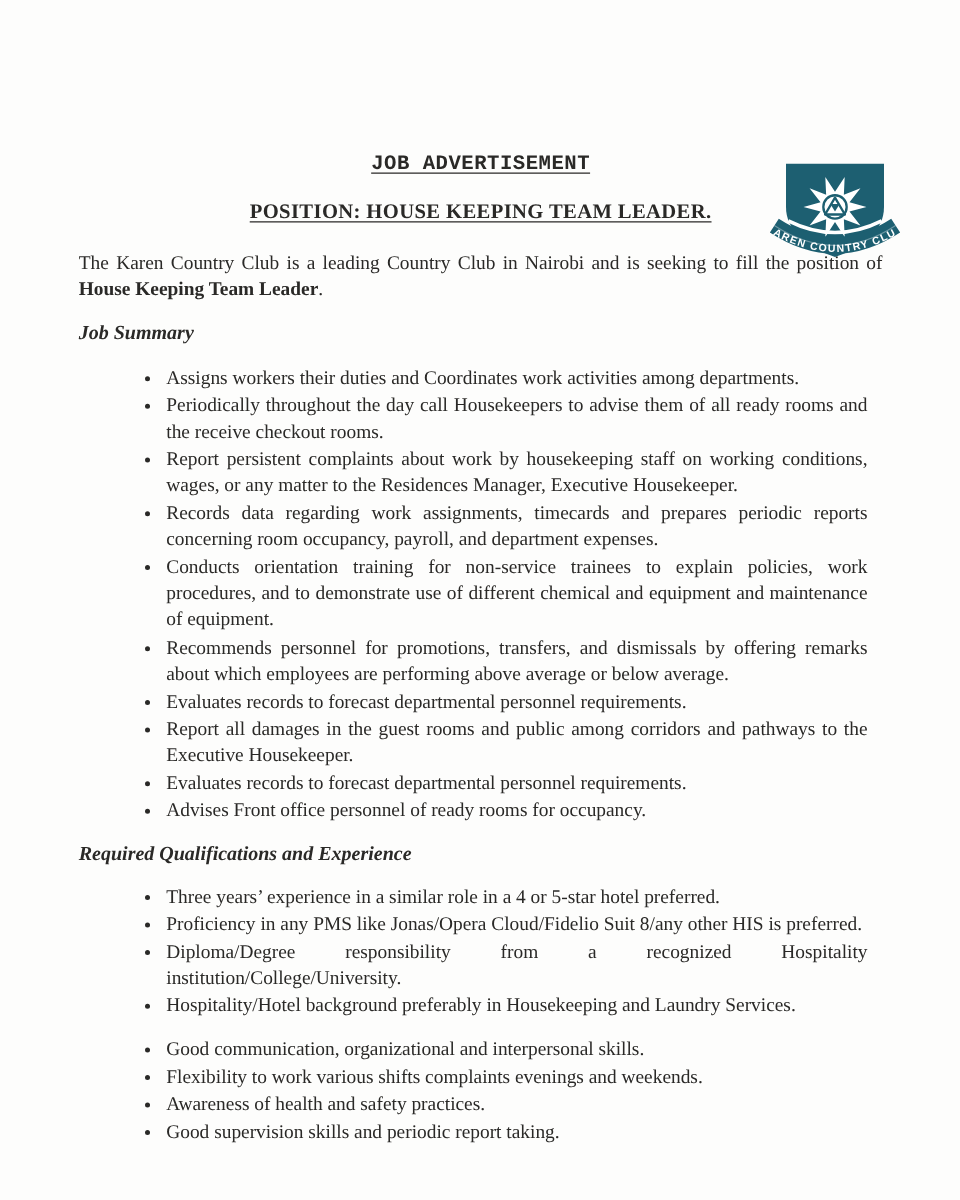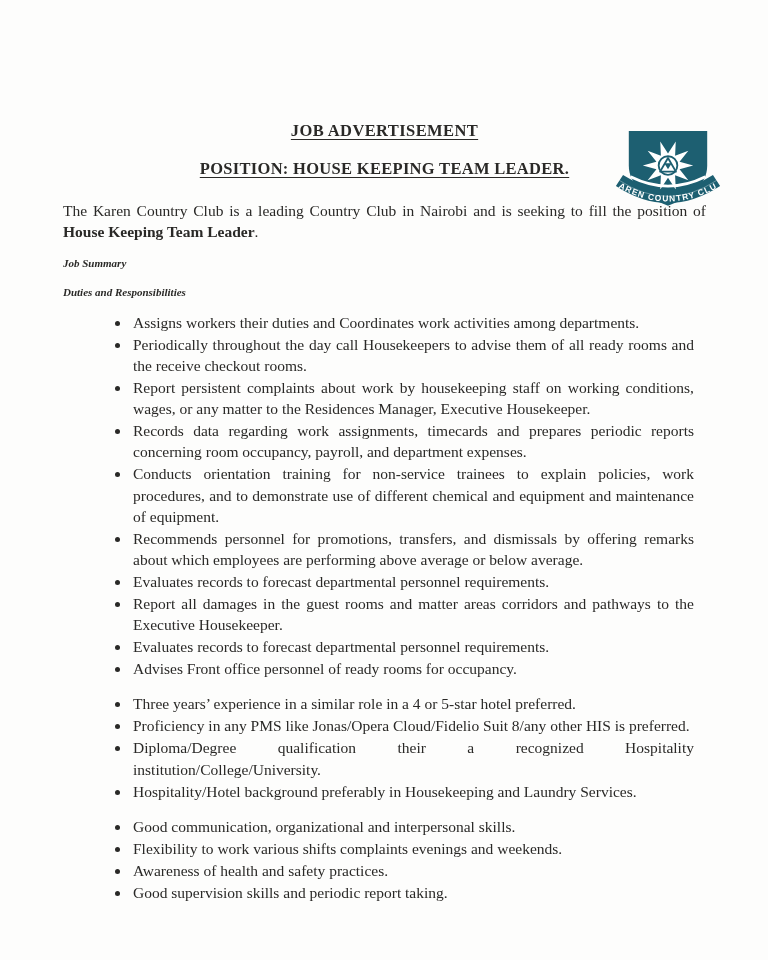--- a/index.html
+++ b/index.html
@@ -15,36 +15,37 @@
   .page { position: relative; width: 768px; height: 960px; padding: 0 62px 0 63px; }
   .logo-wrap { position: absolute; top: 5px; right: 44px; width: 112px; height: 96px; }
   .title {
     margin-top: 120px;
     text-align: center;
     font-size: 16.5px;
     font-weight: bold;
     letter-spacing: 0.4px;
     text-decoration: underline;
     text-underline-offset: 3px;
+    font-family: Liberation Mono, monospace;
   }
   .position {
     margin-top: 16px;
     text-align: center;
     font-size: 16.5px;
     font-weight: bold;
     letter-spacing: 0.3px;
     text-decoration: underline;
     text-underline-offset: 3px;
   }
   .intro { margin-top: 19px; }
   p.justify { text-align: justify; }
   h3.section-heading {
     font-style: italic;
     font-weight: bold;
-    font-size: 11px;
+    font-size: 16px;
     margin-top: 14px;
     margin-bottom: 1px;
   }
   section.gap-before { margin-top: 14px; }
   ul.bullets { margin: 12px; padding-left: 56px; list-style-type: disc; }
   ul.bullets li { text-align: justify; padding-left: 2px; margin-bottom: 1px; }
 </style>
 </head>
 <body>
 
@@ -79,40 +80,40 @@
 
   <h2 class="position">POSITION: HOUSE KEEPING TEAM LEADER.</h2>
 
   <p class="intro justify"><span>The Karen Country Club is a leading Country Club in Nairobi and is seeking to fill the position of </span><strong>House Keeping Team Leader</strong><span>.</span></p>
 
   <section>
     <h3 class="section-heading">Job Summary</h3>
   </section>
 
   <section class="gap-before">
-    <h3 class="section-heading">Duties and Responsibilities</h3>
     <ul class="bullets">
         <li>Assigns workers their duties and Coordinates work activities among departments.</li>
         <li>Periodically throughout the day call Housekeepers to advise them of all ready rooms and the receive checkout rooms.</li>
         <li>Report persistent complaints about work by housekeeping staff on working conditions, wages, or any matter to the Residences Manager, Executive Housekeeper.</li>
         <li>Records data regarding work assignments, timecards and prepares periodic reports concerning room occupancy, payroll, and department expenses.</li>
         <li>Conducts orientation training for non-service trainees to explain policies, work procedures, and to demonstrate use of different chemical and equipment and maintenance of equipment.</li>
         <li>Recommends personnel for promotions, transfers, and dismissals by offering remarks about which employees are performing above average or below average.</li>
         <li>Evaluates records to forecast departmental personnel requirements.</li>
-        <li>Report all damages in the guest rooms and matter areas corridors and pathways to the Executive Housekeeper.</li>
+        <li>Report all damages in the guest rooms and public among corridors and pathways to the Executive Housekeeper.</li>
         <li>Evaluates records to forecast departmental personnel requirements.</li>
         <li>Advises Front office personnel of ready rooms for occupancy.</li>
       </ul>
   </section>
 
   <section class="gap-before">
+    <h3 class="section-heading">Required Qualifications and Experience</h3>
     <ul class="bullets">
         <li>Three years’ experience in a similar role in a 4 or 5-star hotel preferred.</li>
         <li>Proficiency in any PMS like Jonas/Opera Cloud/Fidelio Suit 8/any other HIS is preferred.</li>
-        <li>Diploma/Degree qualification their a recognized Hospitality institution/College/University.</li>
+        <li>Diploma/Degree responsibility from a recognized Hospitality institution/College/University.</li>
         <li>Hospitality/Hotel background preferably in Housekeeping and Laundry Services.</li>
       </ul>
   </section>
 
   <section class="gap-before">
     <ul class="bullets">
         <li>Good communication, organizational and interpersonal skills.</li>
         <li>Flexibility to work various shifts complaints evenings and weekends.</li>
         <li>Awareness of health and safety practices.</li>
         <li>Good supervision skills and periodic report taking.</li>

